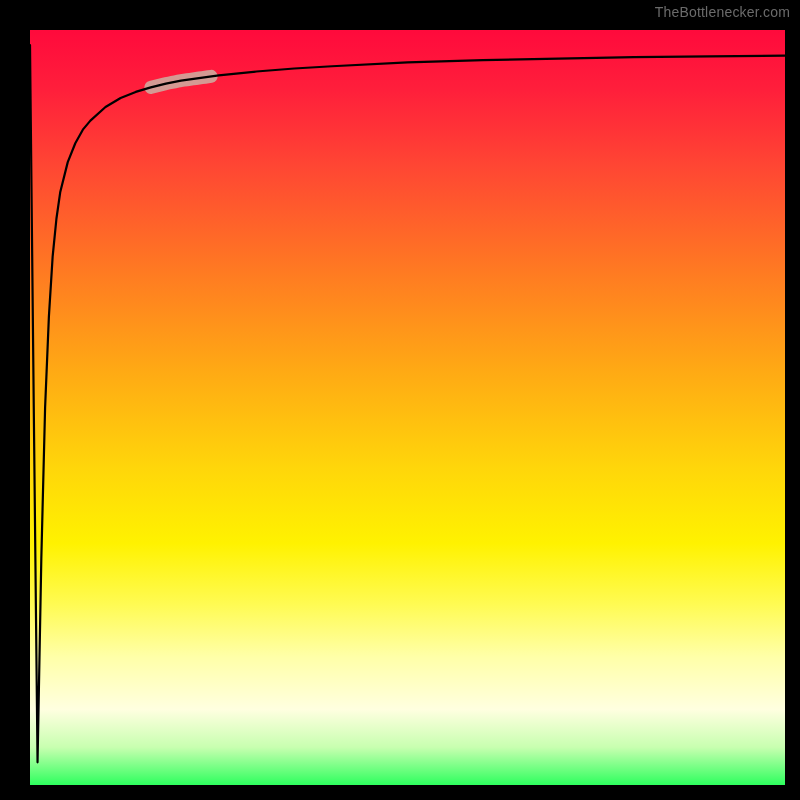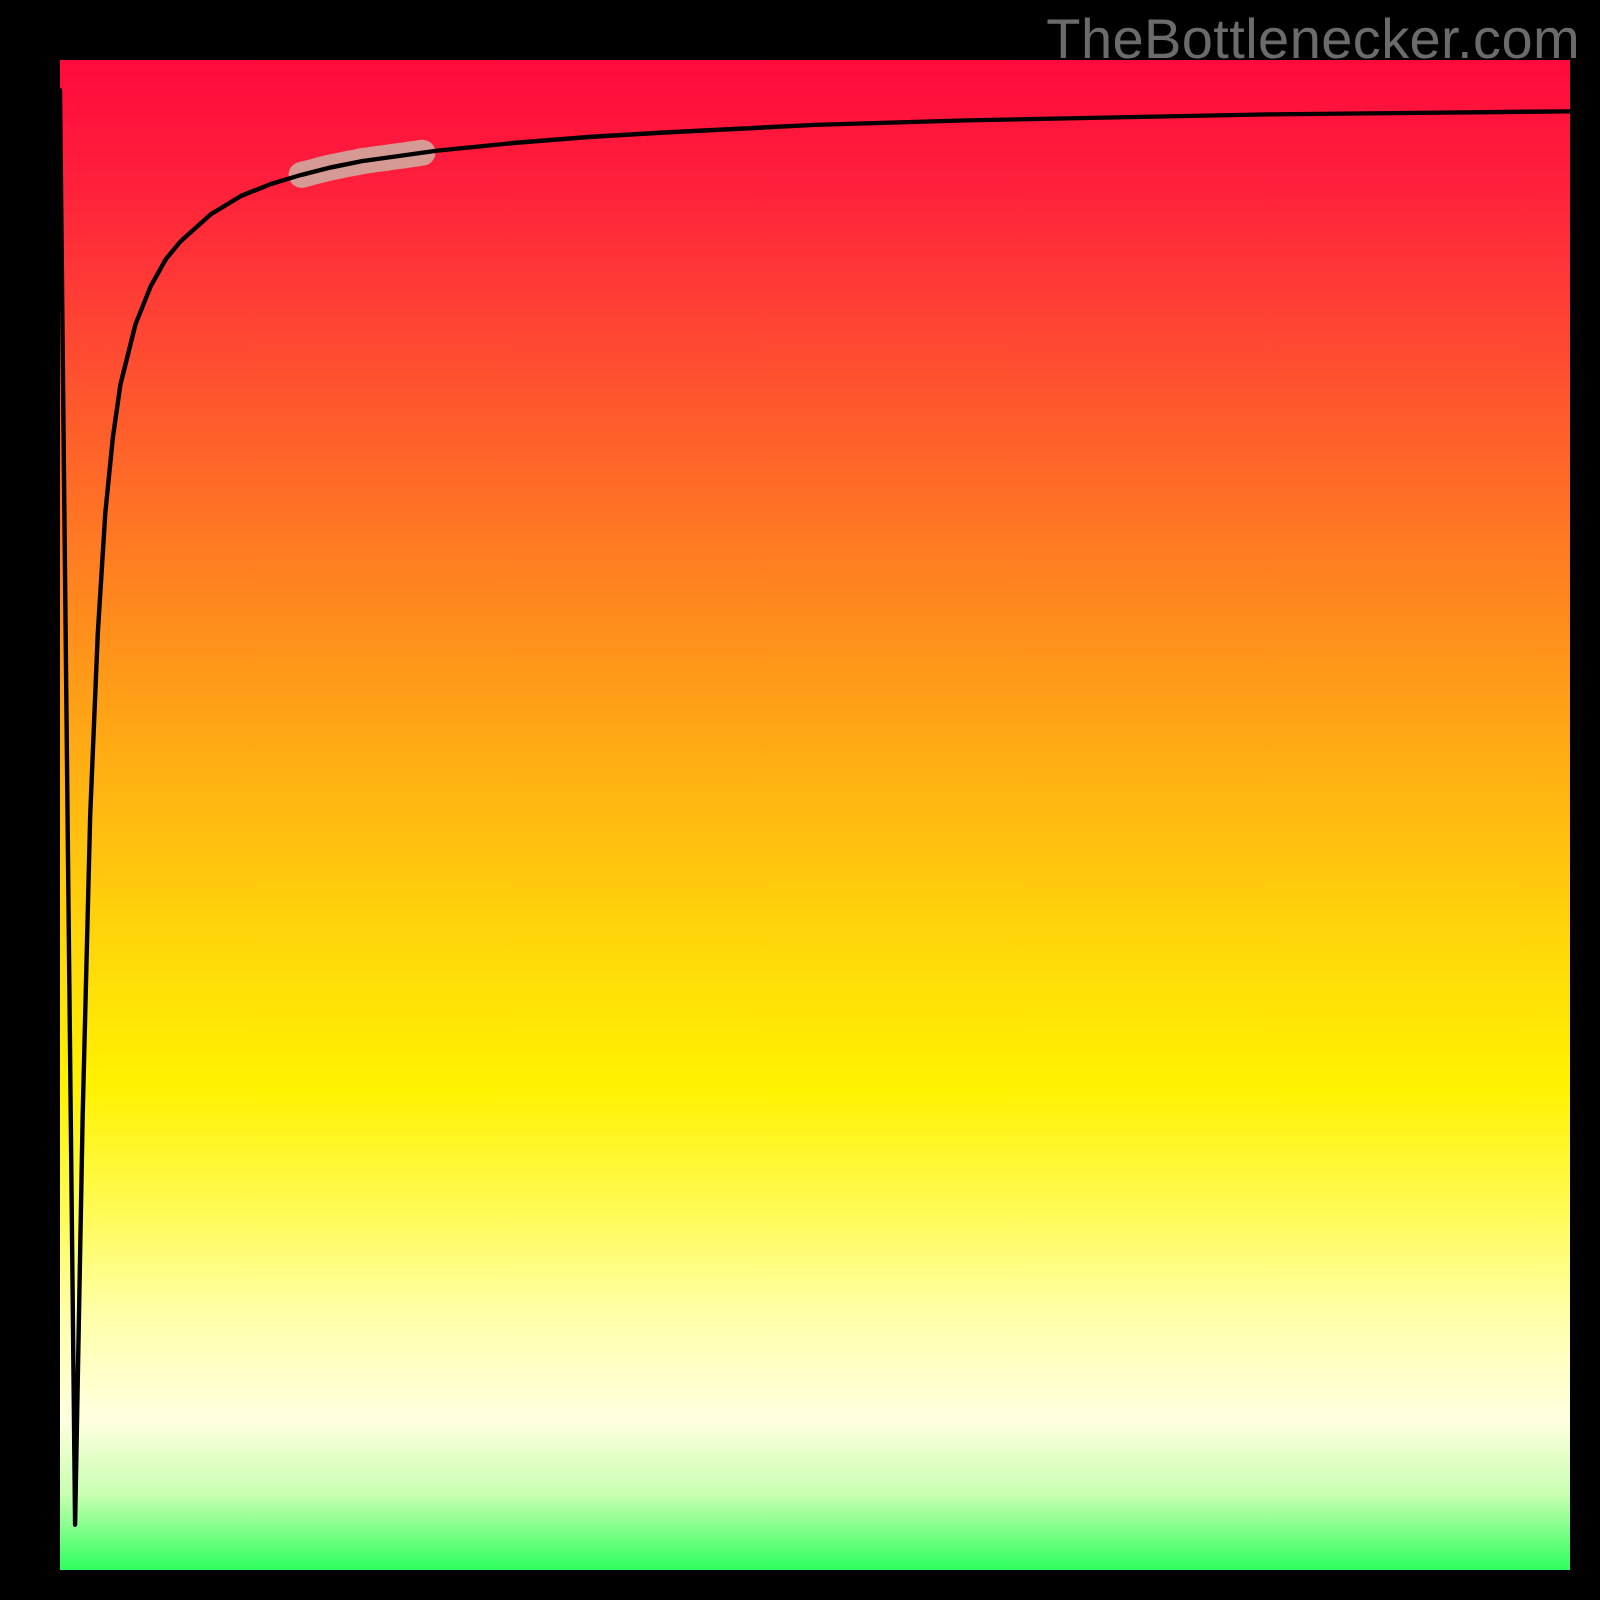--- a/index.html
+++ b/index.html
@@ -35,21 +35,21 @@
       #ffffe0 90%,
       #c8ffb0 95%,
       #2eff5e 100%
     );
   }
   .watermark {
     position: absolute;
     top: 4px;
     right: 10px;
     color: #6b6b6b;
-    font-size: 28px;
+    font-size: 14px;
     font-weight: 400;
     letter-spacing: 0.2px;
   }
   svg.curve {
     position: absolute;
     left: 0;
     top: 0;
     width: 755px;
     height: 755px;
   }

